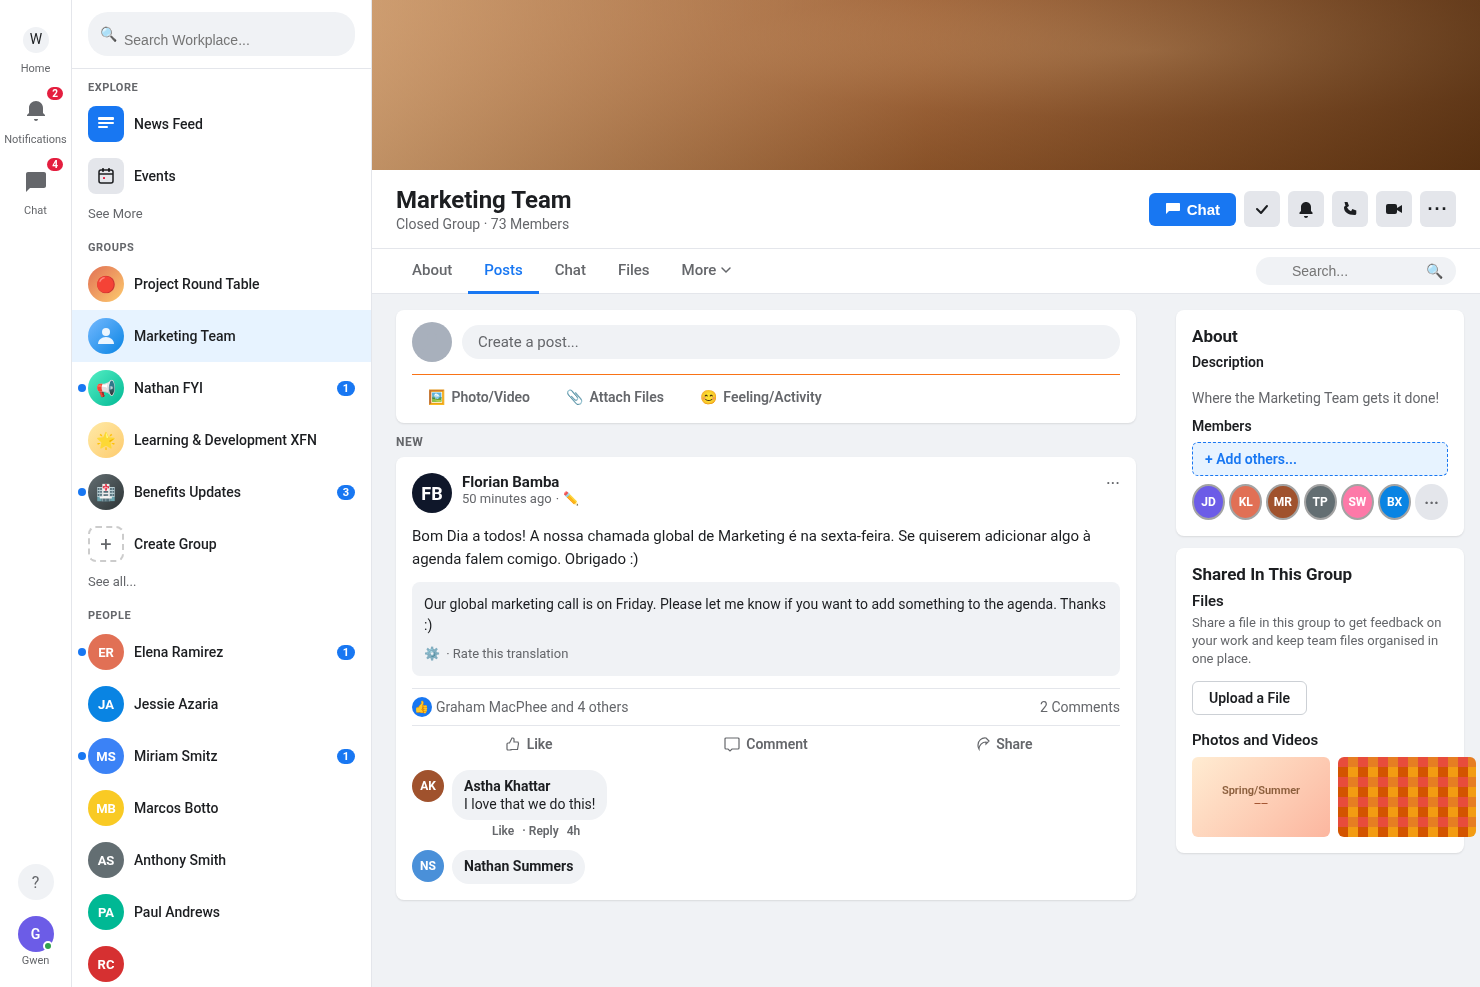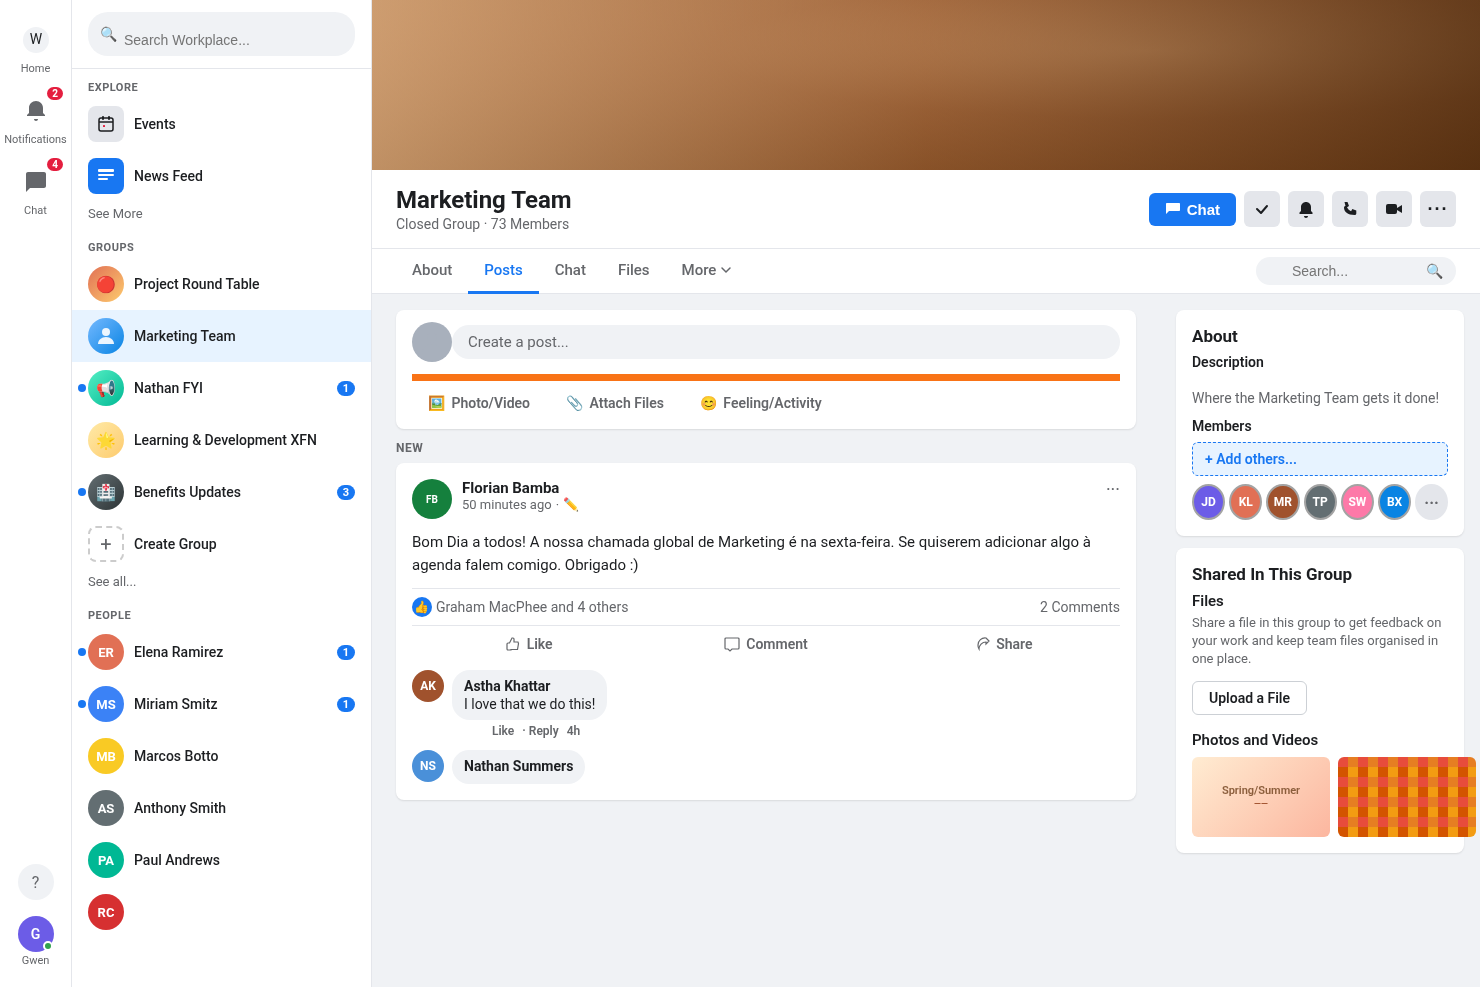--- a/index.html
+++ b/index.html
@@ -322,22 +322,23 @@
     .post-box {
       background: #fff;
       border-radius: 8px;
       box-shadow: 0 1px 2px rgba(0,0,0,0.1);
       padding: 12px 16px;
       margin-bottom: 12px;
     }
     .post-create-top {
       display: flex;
       align-items: center;
+      gap: 10px;
       padding-bottom: 12px;
-      border-bottom: 7px solid #f97316;
+      border-bottom: 1px solid #f97316;
     }
     .post-avatar {
       width: 40px;
       height: 40px;
       border-radius: 50%;
       background: #a8b0bc;
       flex-shrink: 0;
       display: flex;
       align-items: center;
       justify-content: center;
@@ -390,26 +391,26 @@
     .post-header {
       display: flex;
       align-items: flex-start;
       gap: 10px;
       margin-bottom: 12px;
     }
     .post-author-avatar {
       width: 40px;
       height: 40px;
       border-radius: 50%;
-      background: #15803d;
+      background: #0f172a;
       display: flex;
       align-items: center;
       justify-content: center;
       color: #fff;
-      font-size: 10px;
+      font-size: 18px;
       font-weight: 700;
       flex-shrink: 0;
     }
     .post-author-name { font-size: 15px; font-weight: 700; color: #1c1e21; }
     .post-meta { font-size: 13px; color: #65676b; display: flex; align-items: center; gap: 4px; }
     .post-more { margin-left: auto; color: #65676b; cursor: pointer; font-size: 18px; }
     .post-text { font-size: 15px; color: #1c1e21; line-height: 1.5; margin-bottom: 12px; }
     .post-translation {
       background: #f0f2f5;
       border-radius: 8px;
@@ -685,45 +686,45 @@
 
 <div class="sidebar">
   <div class="sidebar-search">
     <div class="search-wrap">
       <span class="search-icon-inner">🔍</span>
       <input type="text" class="post-create-input" style="width: 100%; background: rgb(240, 242, 245); border: none; border-radius: 20px; padding: 20px 16px 8px 36px; font-size: 14px; outline: none;" placeholder="Search Workplace...">
     </div>
   </div>
 
   <div class="sidebar-section-label">EXPLORE</div>
+
+  <div class="sidebar-item">
+    <div class="item-icon av-news">
+      <svg width="20" height="20" viewBox="0 0 20 20" fill="none">
+          <rect x="2" y="3" width="16" height="3" rx="1" fill="#fff"></rect>
+          <rect x="2" y="8" width="16" height="2" rx="1" fill="#fff"></rect>
+          <rect x="2" y="12" width="10" height="2" rx="1" fill="#fff"></rect>
+        </svg>
+    </div>
+    <span class="item-label">News Feed</span>
+  </div>
 
   <div class="sidebar-item">
     <div class="item-icon av-events">
       <svg width="20" height="20" viewBox="0 0 20 20" fill="none">
           <rect x="3" y="4" width="14" height="13" rx="2" fill="none" stroke="#1c1e21" stroke-width="1.5"></rect>
           <path d="M3 8h14" stroke="#1c1e21" stroke-width="1.5"></path>
           <rect x="6" y="2" width="2" height="4" rx="1" fill="#1c1e21"></rect>
           <rect x="12" y="2" width="2" height="4" rx="1" fill="#1c1e21"></rect>
           <rect x="7" y="11" width="2" height="2" rx="0.5" fill="#e41e3f"></rect>
         </svg>
     </div>
     <span class="item-label">Events</span>
   </div>
 
-  <div class="sidebar-item">
-    <div class="item-icon av-news">
-      <svg width="20" height="20" viewBox="0 0 20 20" fill="none">
-          <rect x="2" y="3" width="16" height="3" rx="1" fill="#fff"></rect>
-          <rect x="2" y="8" width="16" height="2" rx="1" fill="#fff"></rect>
-          <rect x="2" y="12" width="10" height="2" rx="1" fill="#fff"></rect>
-        </svg>
-    </div>
-    <span class="item-label">News Feed</span>
-  </div>
-
   <div class="sidebar-see-all">See More</div>
 
   <div class="sidebar-section-label">GROUPS</div>
 
   <div class="sidebar-item">
     <div class="item-avatar av-prt" style="background:linear-gradient(135deg,#e17055,#fdcb6e); border-radius:50%; display:flex; align-items:center; justify-content:center; font-size:16px; margin-right:10px; width:36px; height:36px; flex-shrink:0;">🔴</div>
     <span class="item-label">Project Round Table</span>
   </div>
 
   <div class="sidebar-item active">
@@ -763,20 +764,24 @@
   <div class="sidebar-see-all">See all...</div>
 
   <div class="sidebar-section-label">PEOPLE</div>
 
   <div>
     <div class="sidebar-item">
       <div class="unread-dot"></div>
       <div class="item-avatar" style="background:#e17055; width:36px; height:36px; border-radius:50%; display:flex; align-items:center; justify-content:center; color:#fff; font-size:13px; font-weight:700; margin-right:10px; flex-shrink:0;">ER</div>
       <span class="item-label">Elena Ramirez</span>
       <span class="item-badge">1</span>
+    </div>
+    <div class="sidebar-item">
+      <div class="item-avatar" style="background:#0984e3; width:36px; height:36px; border-radius:50%; display:flex; align-items:center; justify-content:center; color:#fff; font-size:13px; font-weight:700; margin-right:10px; flex-shrink:0;">JA</div>
+      <span class="item-label">Jessie Azaria</span>
     </div>
     <div class="sidebar-item">
       <div class="unread-dot"></div>
       <div class="item-avatar" style="background:#3b82f6; width:36px; height:36px; border-radius:50%; display:flex; align-items:center; justify-content:center; color:#fff; font-size:13px; font-weight:700; margin-right:10px; flex-shrink:0;">MS</div>
       <span class="item-label">Miriam Smitz</span>
       <span class="item-badge">1</span>
     </div>
     <div class="sidebar-item">
       <div class="item-avatar" style="background:#f9ca24; width:36px; height:36px; border-radius:50%; display:flex; align-items:center; justify-content:center; color:#fff; font-size:13px; font-weight:700; margin-right:10px; flex-shrink:0;">MB</div>
       <span class="item-label">Marcos Botto</span>
@@ -918,20 +923,27 @@
               <span>50 minutes ago</span>
               <span>·</span>
               <span>✏️</span>
             </div>
           </div>
           <div class="post-more">···</div>
         </div>
 
         <div class="post-text">Bom Dia a todos! A nossa chamada global de Marketing é na sexta-feira. Se quiserem adicionar algo à agenda falem comigo. Obrigado :)</div>
 
+        <div class="post-translation">
+          <span>Our global marketing call is on Friday. Please let me know if you want to add something to the agenda. Thanks :)</span>
+          <div class="translation-footer">
+            <span>⚙️</span>
+            <span>· Rate this translation</span>
+          </div>
+        </div>
 
         <div class="post-reactions">
           <div class="reactions-left">
             <div class="react-emoji">👍</div>
             <span>Graham MacPhee and 4 others</span>
           </div>
           <div class="reactions-right">2 Comments</div>
         </div>
 
         <div class="post-footer-btns">

